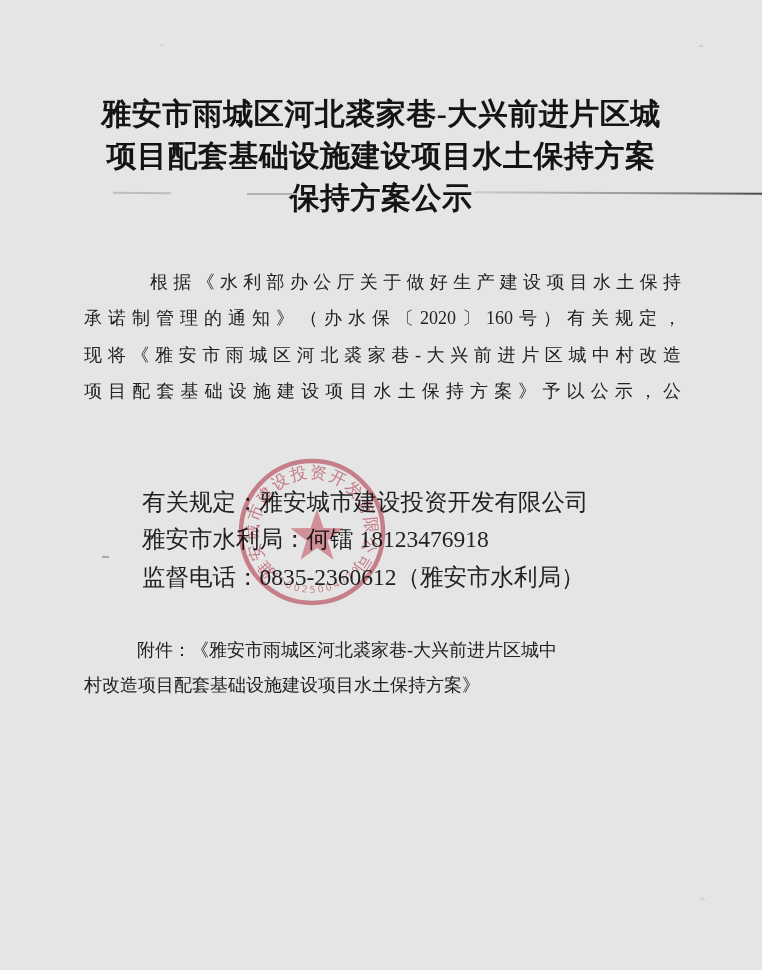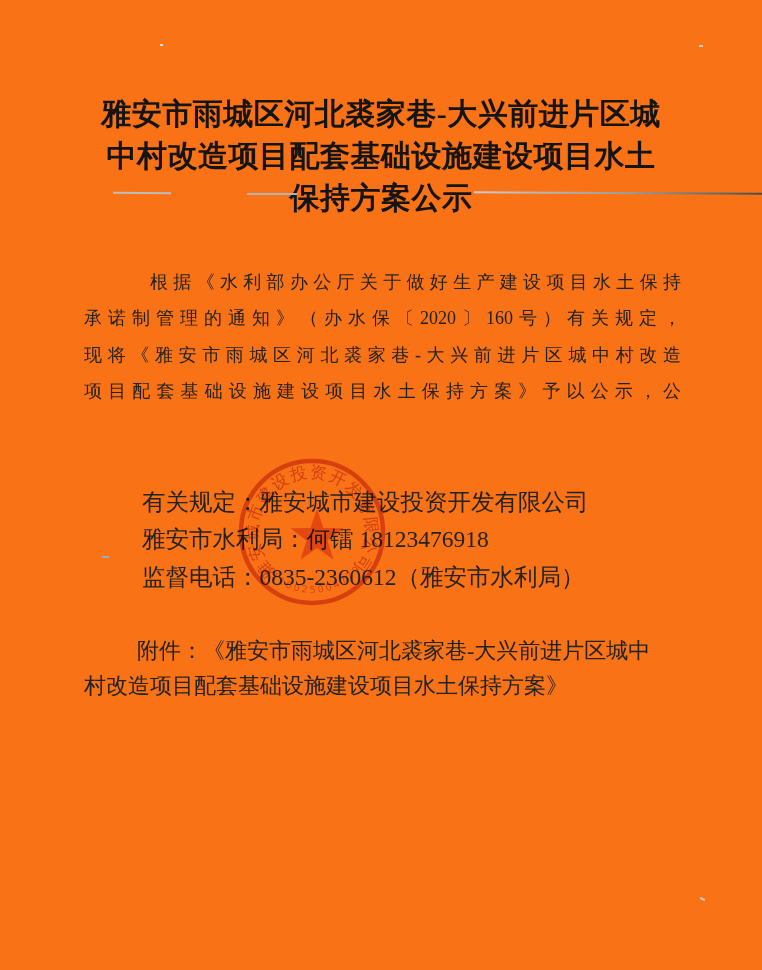--- a/index.html
+++ b/index.html
@@ -1,19 +1,19 @@
 <!DOCTYPE html>
 <html><head>
 <meta charset="utf-8">
 <style>
   html,body{margin:0;padding:0;background:#ffffff;}
   .page{
     position:relative;
     width:762px;height:970px;
-    background:#f97316;
+    background:#e5e5e5;
     overflow:hidden;
     font-family:"Liberation Serif","DejaVu Serif",serif;
     color:#1d1d1d;
   }
   
   .title-block{
     position:absolute;top:93px;left:60px;width:642px;
     text-align:center;
     font-weight:700;
     font-size:30px;
@@ -37,21 +37,21 @@
   .contact-block{
     position:absolute;top:484px;left:142px;
     font-size:23.5px;
     line-height:37.3px;
     color:#222;
     white-space:nowrap;
   }
   
   .attachment-block{
     position:absolute;top:633px;left:84px;width:600px;
-    font-size:22px;
+    font-size:18px;
     line-height:35px;
     color:#222;
     font-family:Liberation Serif, serif;
   }
   .attachment-block .line1{text-indent:53px;}
   
   .seal{
     position:absolute;left:232px;top:452px;width:160px;height:160px;
     mix-blend-mode:multiply;
     opacity:0.85;
@@ -72,21 +72,21 @@
   .speck-3{left:160px;top:44px;width:3px;height:2px;background:#d6d6d6;}
   .speck-4{left:700px;top:898px;width:5px;height:2px;background:#d2d2d2;transform:rotate(25deg);}
 </style>
 </head>
 <body>
 
 <div class="page">
 
   <div class="title-block">
     <div>雅安市雨城区河北裘家巷-大兴前进片区城</div>
-    <div>中村改造项目配套基础设施建设项目水土</div>
+    <div>项目配套基础设施建设项目水土保持方案</div>
     <div>保持方案公示</div>
   </div>
 
   <div class="body-block">
     <div class="jline indent-first">根据《水利部办公厅关于做好生产建设项目水土保持</div>
     <div class="jline">承诺制管理的通知》（办水保〔2020〕160号）有关规定，</div>
     <div class="jline">现将《雅安市雨城区河北裘家巷-大兴前进片区城中村改造</div>
     <div class="jline">项目配套基础设施建设项目水土保持方案》予以公示，公</div>
   </div>
 

